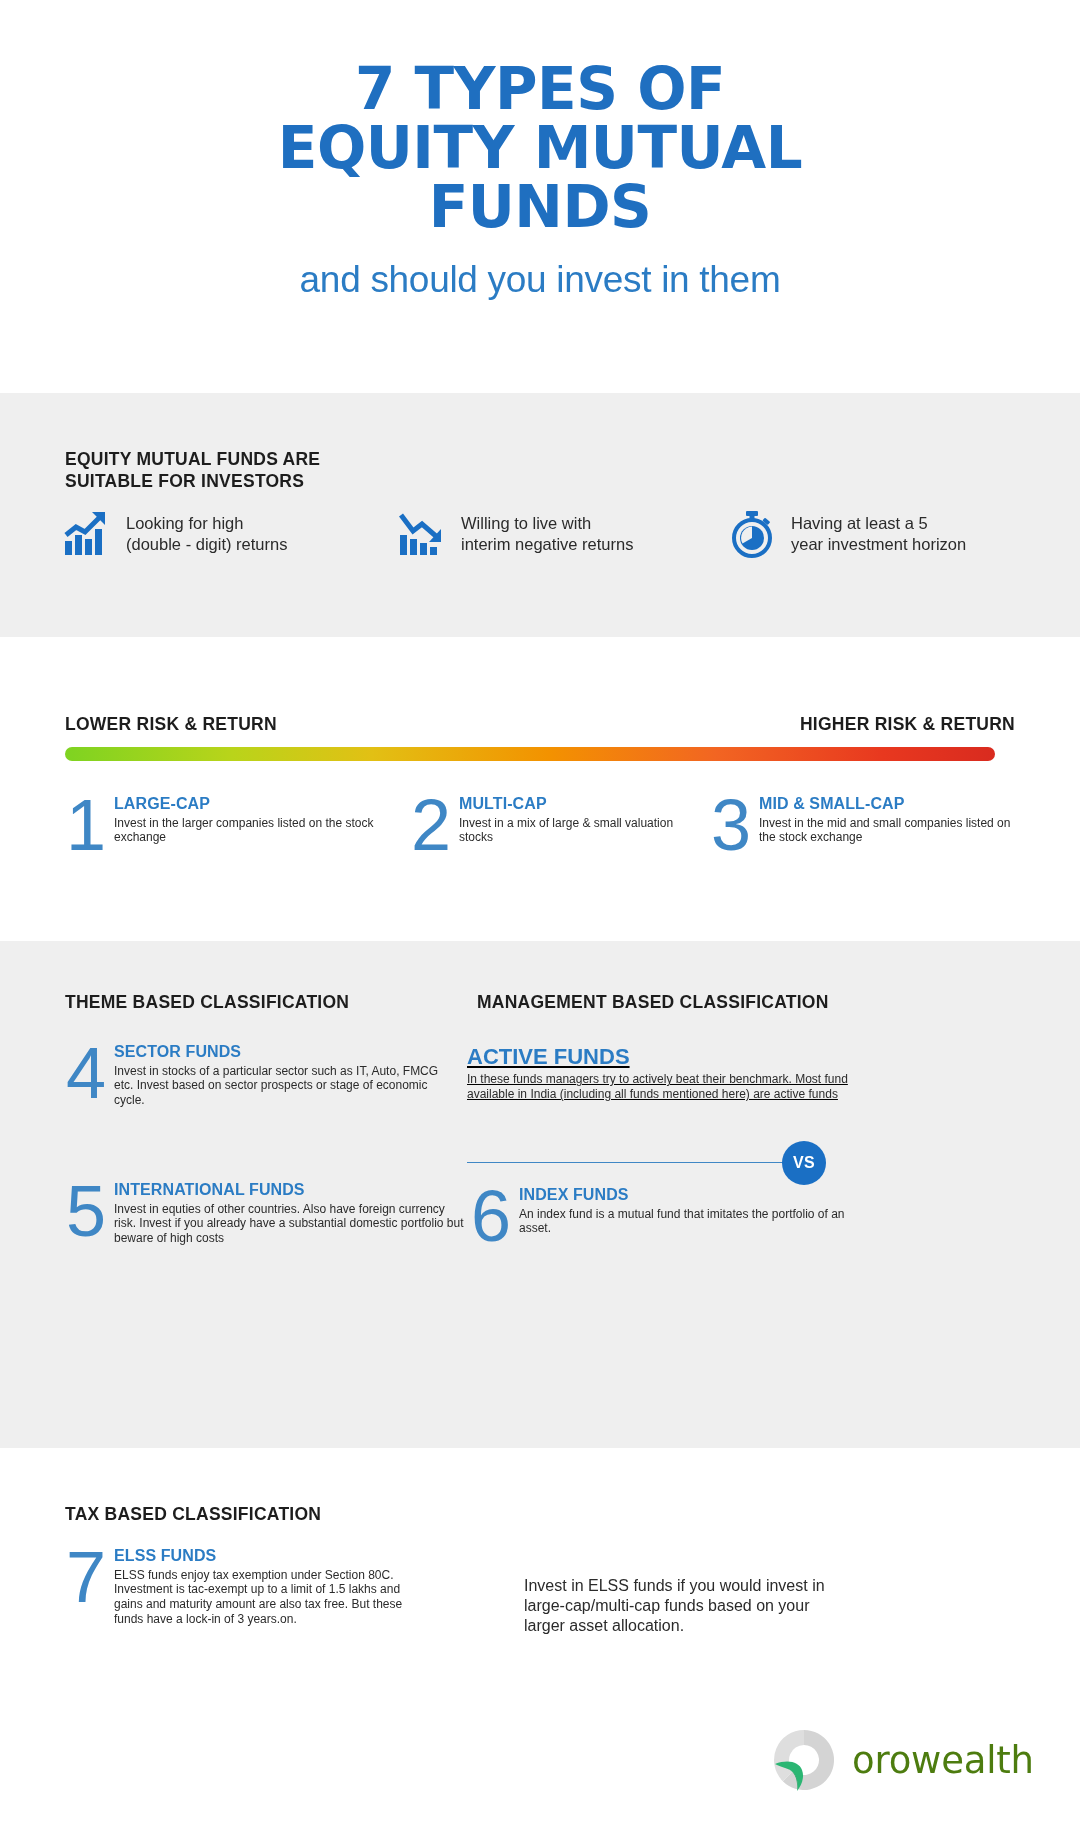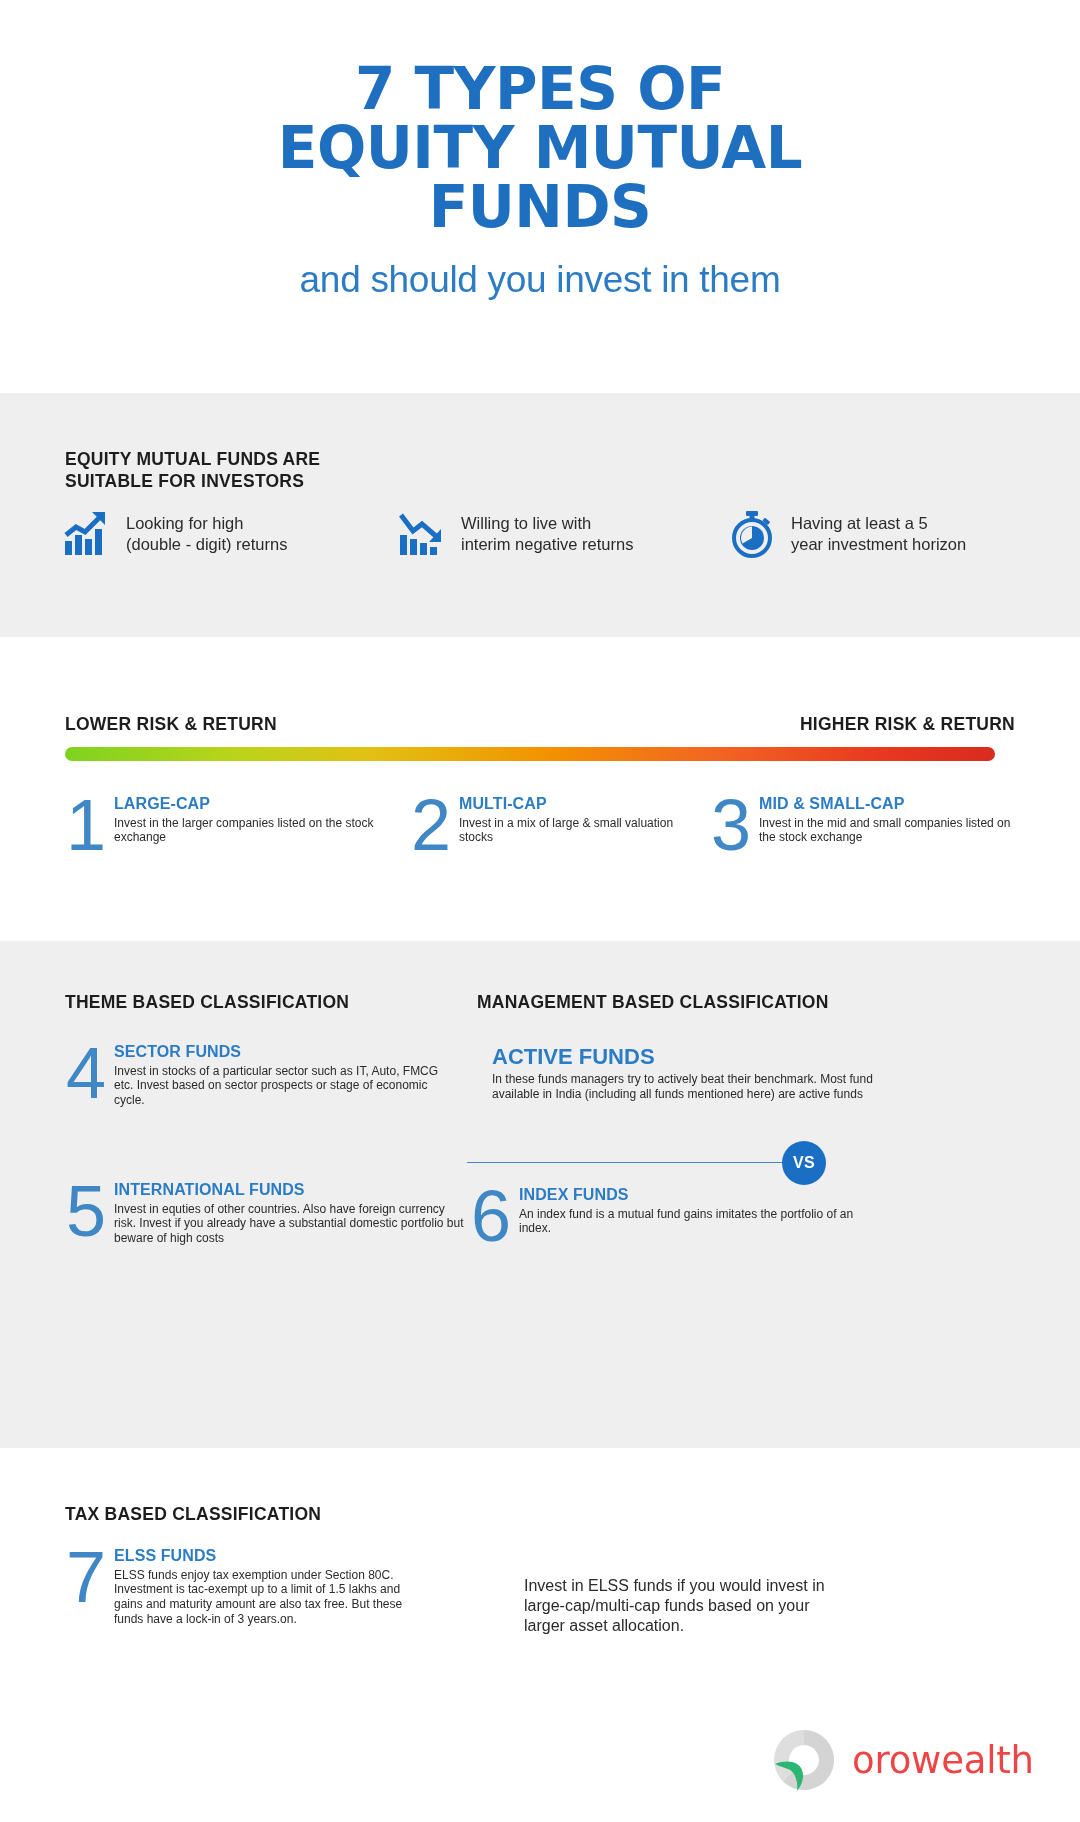--- a/index.html
+++ b/index.html
@@ -99,21 +99,21 @@
   .caps-row { position:absolute; left:62px; top:158px; width:960px; display:flex; }
   .caps-row .c1 { width: 345px; }
   .caps-row .c2 { width: 300px; }
   .caps-row .c3 { width: 305px; }
 
   
   .g-left-head { position:absolute; left:65px; top:51px; }
   .g-right-head { position:absolute; left:477px; top:51px; }
   .card-4 { position:absolute; left:62px; top:102px; width:395px; }
   .card-5 { position:absolute; left:62px; top:240px; width:405px; }
-  .card-a { position:absolute; left:492px; top:104px; width:400px; }
+  .card-a { position:absolute; left:467px; top:104px; width:400px;text-decoration:underline; }
   .card-6 { position:absolute; left:467px; top:245px; width:400px; }
 
   .act-title {
     color:#2b7cc4; font-weight:700; font-size:22px; line-height:1.1;
     margin-bottom:3px; font-family:"Liberation Sans", sans-serif;
   }
 
   .vs-wrap { position:absolute; left:467px; top:200px; width:360px; height:44px; }
   .vs-line { position:absolute; left:0; top:21px; width:330px; height:1px; background:#3f87c5; }
   .vs-circle {
@@ -129,21 +129,21 @@
   .tax-note {
     position:absolute; left:524px; top:128px; width:330px;
     color:#2b2b2b; font-size:16px; line-height:1.25;
     font-family:"Liberation Sans", sans-serif;
   }
 
   
   .logo { position:absolute; left:768px; top:1724px; display:flex; align-items:center; }
   .logo-mark { width:72px; height:72px; flex:0 0 72px; }
   .logo-text {
-    font-family:"DejaVu Sans", sans-serif; font-size:37px; color:#ef4444;
+    font-family:"DejaVu Sans", sans-serif; font-size:37px; color:#4d7c0f;
     letter-spacing:-0.2px; margin-left:12px; font-weight:400;
   }
 </style>
 </head>
 <body>
 
 <div class="page">
 
   <div class="header">
     <div class="title">
@@ -279,21 +279,21 @@
 
     <div class="vs-wrap">
       <div class="vs-line"></div>
       <div class="vs-circle">VS</div>
     </div>
 
     <div class="num-card card-6">
       <div class="num">6</div>
       <div class="num-body">
         <div class="num-title">INDEX FUNDS</div>
-        <div class="num-desc">An index fund is a mutual fund gains imitates the portfolio of an index.</div>
+        <div class="num-desc">An index fund is a mutual fund that imitates the portfolio of an asset.</div>
       </div>
     </div>
 
   </div>
 
   <div class="band-4 band-white">
     <div class="sect-head tax-head">TAX BASED CLASSIFICATION</div>
 
     <div class="num-card card-7">
       <div class="num">7</div>

